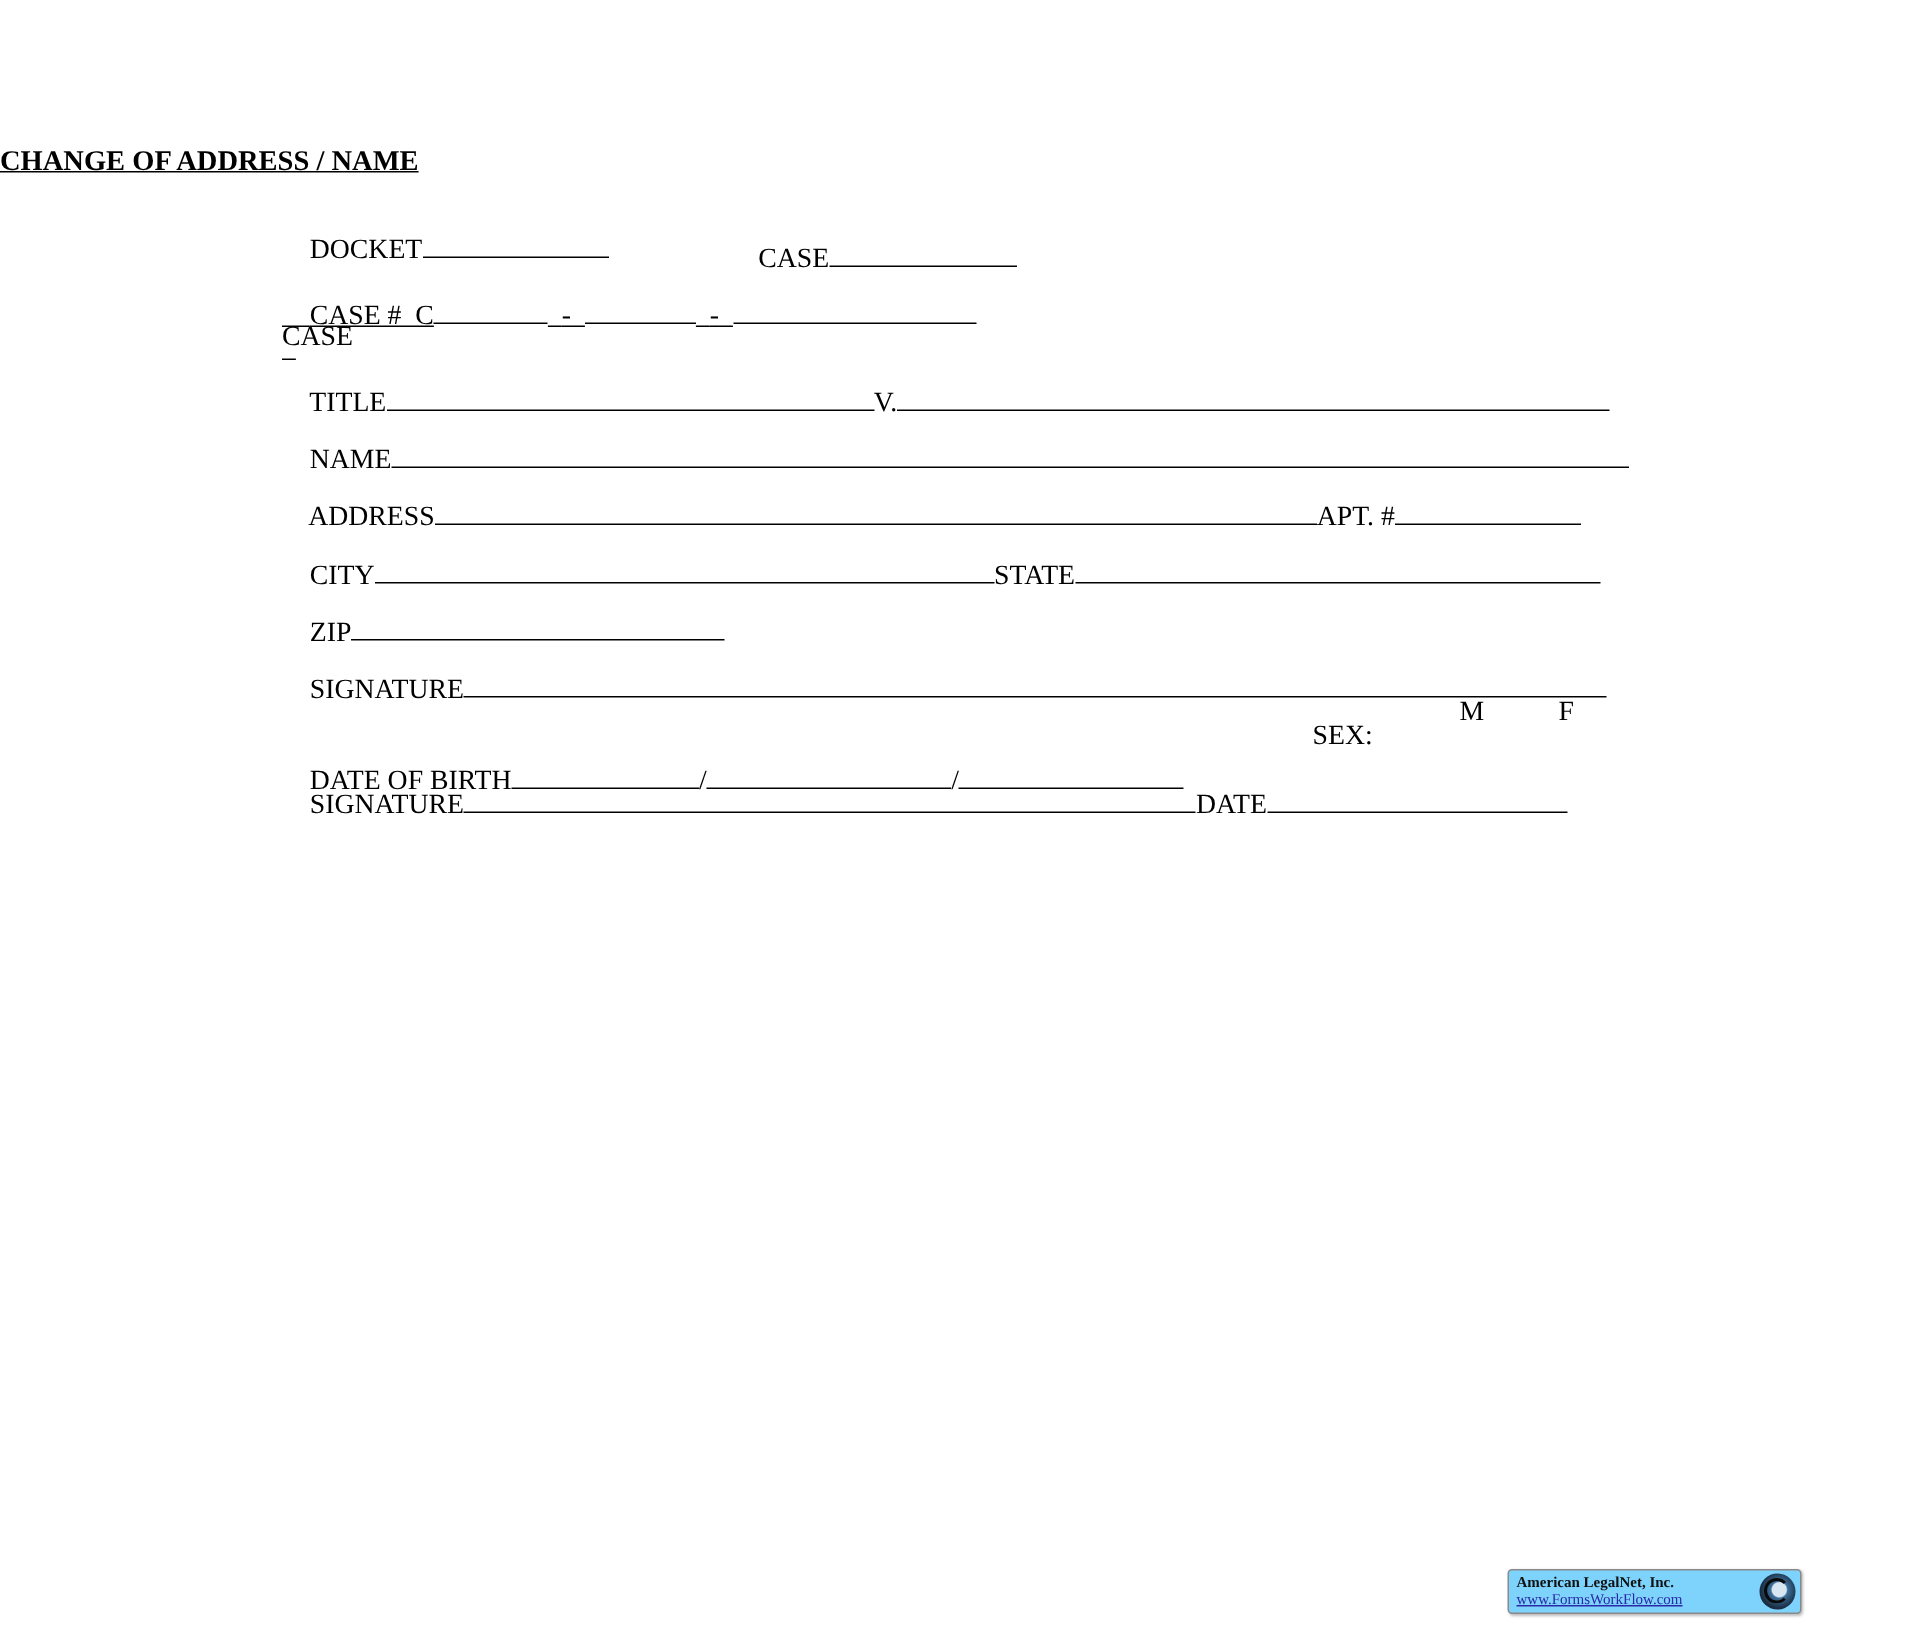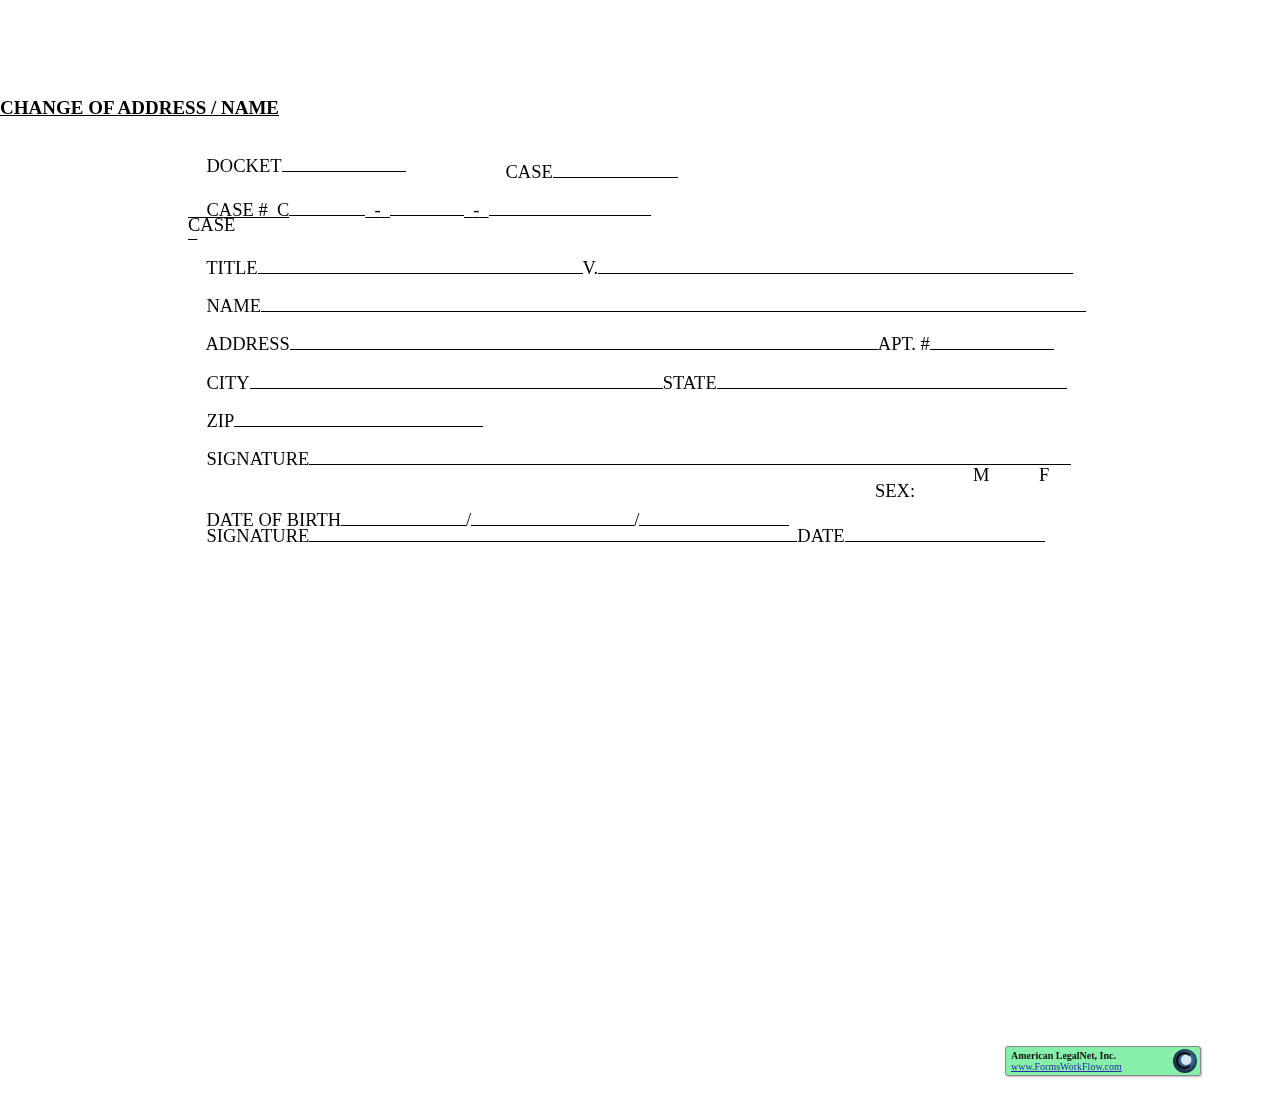--- a/index.html
+++ b/index.html
@@ -3,21 +3,21 @@
 <meta charset="utf-8">
 <style>
   html, body { margin:0; padding:0; background:#ffffff; }
   body { width:1275px; height:1100px; position:relative; overflow:hidden;
          font-family:"Liberation Serif", "DejaVu Serif", serif; color:#000; }
   .title { position:absolute; top:97px; left:0; width:1063px; text-align:left;
            font-size:19px; font-weight:bold; text-decoration:underline; }
   .row { position:absolute; left:188px; font-size:18.5px; white-space:pre; line-height:22px; }
   .blank { display:inline-block; border-bottom:1px solid #000; height:17px; vertical-align:baseline; }
   .footer { position:absolute; left:1005px; top:1046px; width:194px; height:28px;
-            border:1px solid #8a8a8a; border-radius:3px; background:#86efac;
+            border:1px solid #8a8a8a; border-radius:3px; background:#7dd3fc;
             box-shadow:1px 1px 2px #bbb; }
   .footer .co { position:absolute; left:5px; top:3px; font-size:10px; font-weight:bold; color:#111; }
   .footer .url { position:absolute; left:5px; top:14px; font-size:10px; color:#2a2aa8; text-decoration:underline; }
   .footer .logo { position:absolute; right:3px; top:2px; width:24px; height:24px; border-radius:50%;
                   background:radial-gradient(circle at 55% 45%, #d8e6f2 0 25%, #3c6f9a 30%, #1b2f45 65%, #0c1622 100%); }
   .footer .logo::after { content:""; position:absolute; left:3px; top:3px; width:13px; height:13px;
                   border-radius:50%; border:2px solid #0a0a0a; border-right-color:transparent; }
 </style>
 </head>
 <body>

